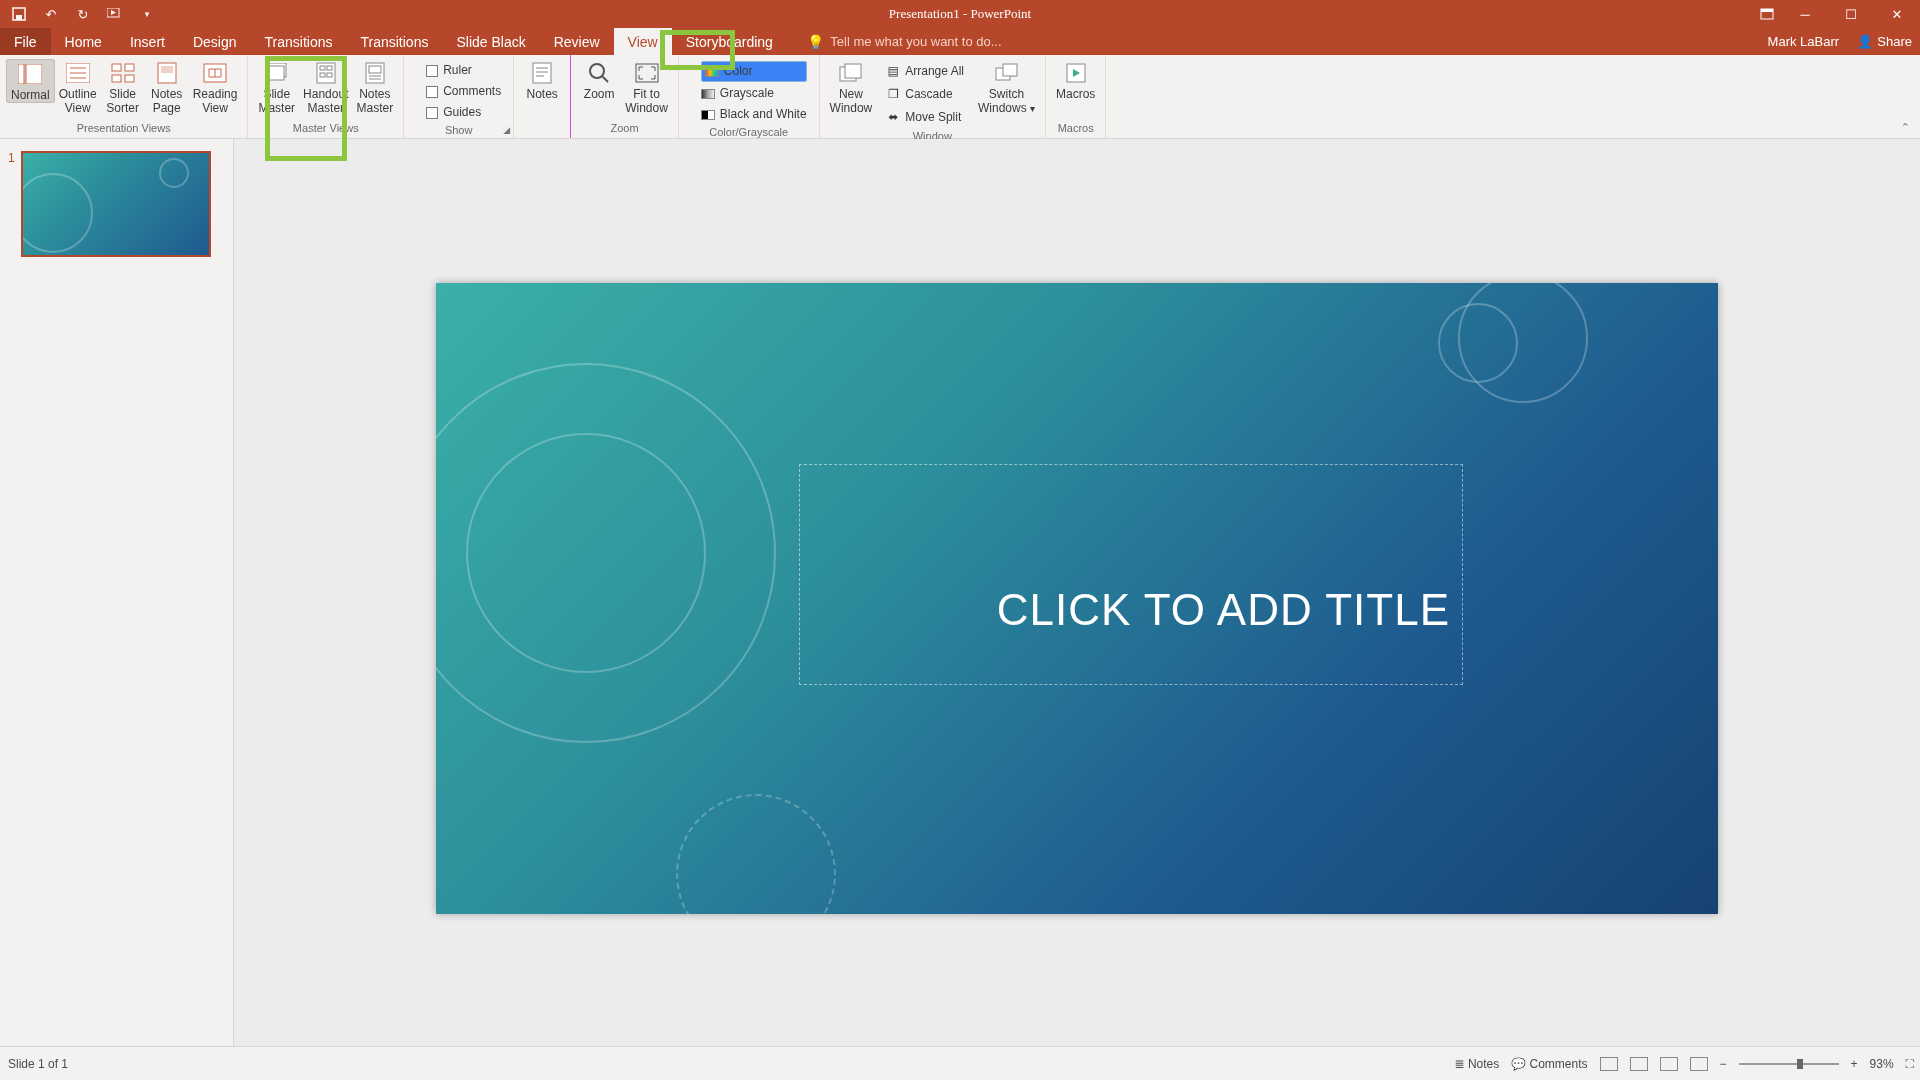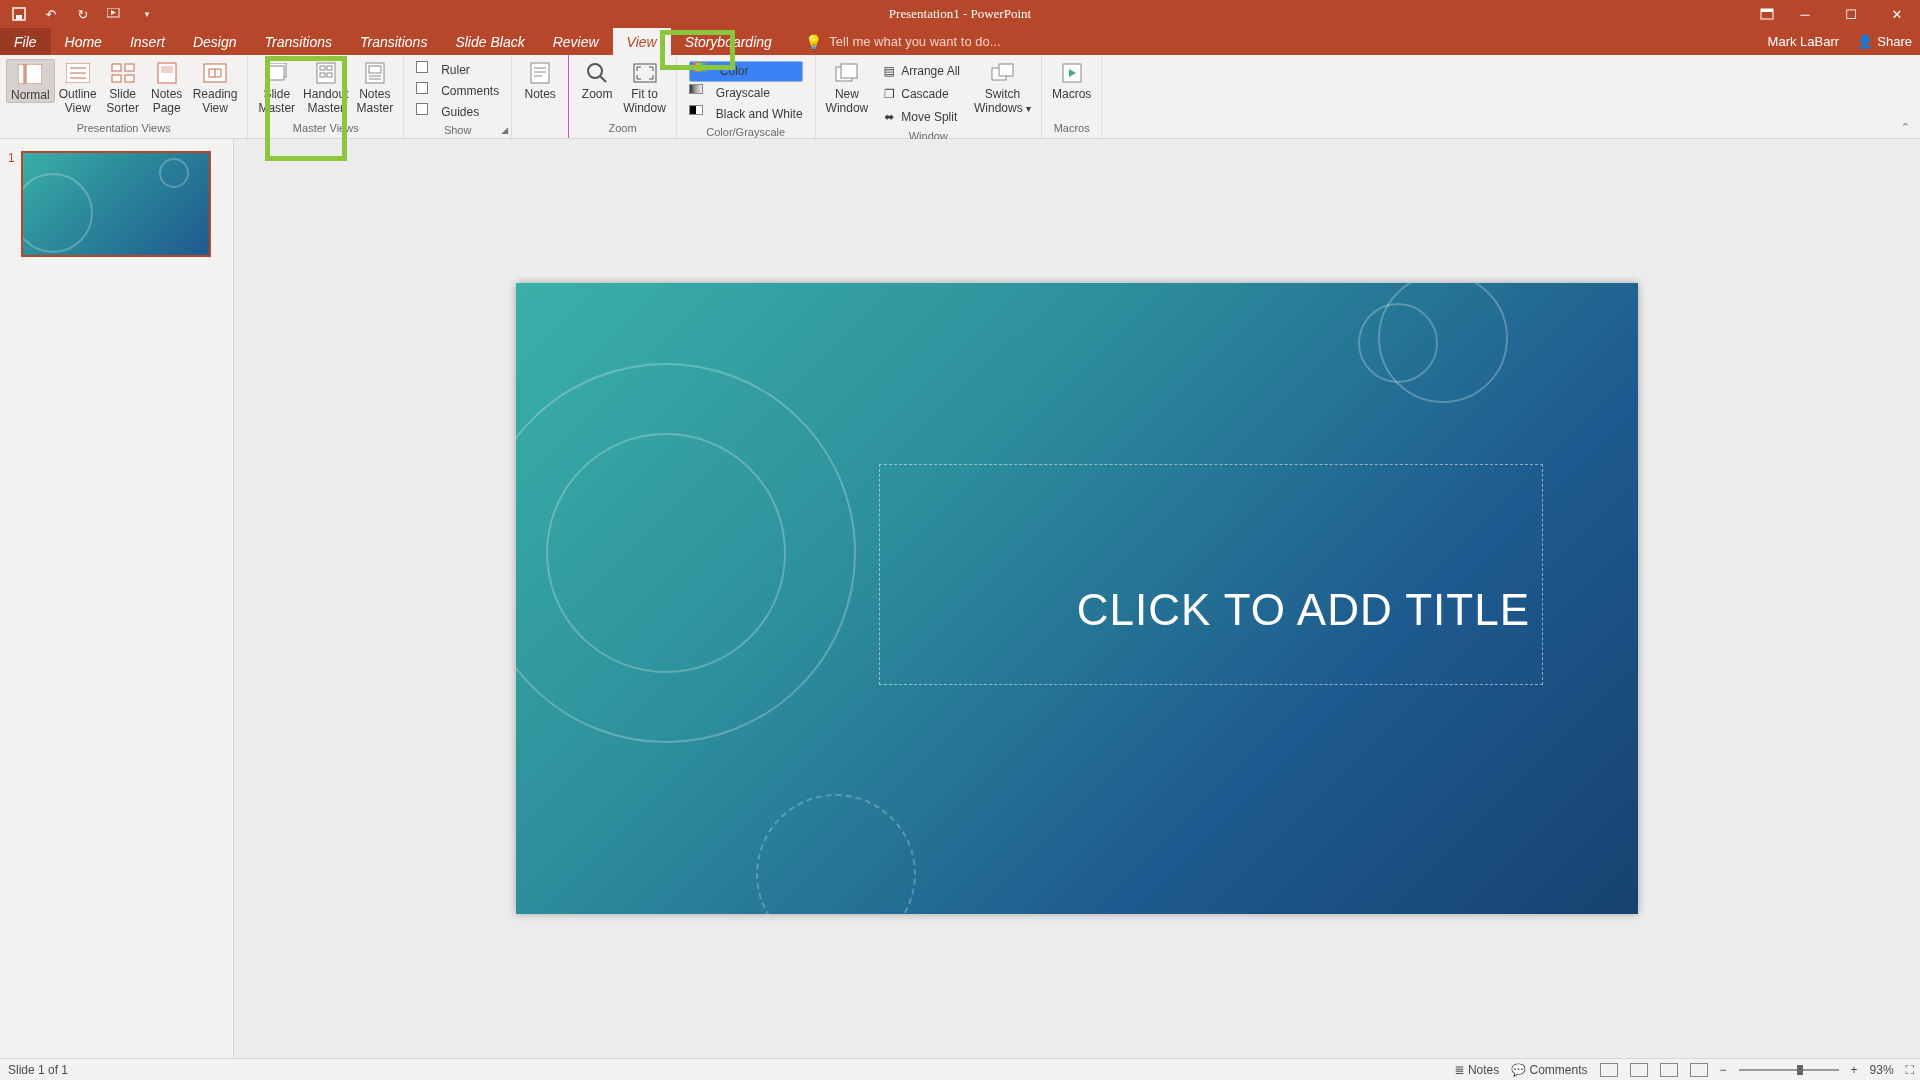--- a/index.html
+++ b/index.html
@@ -9,76 +9,76 @@
 .title-bar { background: #b7472a; height: 28px; display: flex; align-items: center; color: #fff; font-size: 12px; position: relative; }
 .qat { display: flex; align-items: center; gap: 14px; padding-left: 10px; }
 .qat-icon { width: 18px; height: 18px; display: flex; align-items: center; justify-content: center; font-size: 13px; color: #fff; opacity: .95; }
 .title-center { position: absolute; left: 50%; transform: translateX(-50%); font-size: 13px; font-family: Liberation Serif, serif; }
 .win-controls { position: absolute; right: 0; top: 0; display: flex; }
 .win-btn { width: 46px; height: 28px; display: flex; align-items: center; justify-content: center; color: #fff; font-size: 13px; }
 .win-btn.small { width: 30px; }
 
 
 .tabs-row { background: #b7472a; height: 27px; display: flex; align-items: stretch; color: #fff; font-size: 14px; position: relative; }
-.tab { padding: 0 14px; display: flex; align-items: center; cursor: pointer; font-style: italic; }
+.tab { padding: 0 14px; display: flex; align-items: center; cursor: pointer; }
 .tab.file { background: #9a3a22; }
 .tab.active { background: #f3f2f1; color: #b7472a; }
 .tellme { display: flex; align-items: center; gap: 6px; padding-left: 20px; color: #f5d0c6; font-size: 13px; }
 .tellme .bulb { font-size: 14px; }
 .right-tabs { position: absolute; right: 8px; top: 0; height: 100%; display: flex; align-items: center; gap: 18px; font-size: 13px; }
 .share-btn { display: flex; align-items: center; gap: 4px; }
 
 
 .ribbon { background: #f3f2f1; height: 84px; border-bottom: 1px solid #d6d6d6; display: flex; align-items: stretch; position: relative; }
 .group { border-right: 1px solid #e0ddda; padding: 4px 6px 2px 6px; display: flex; flex-direction: column; position: relative; }
 .group-body { flex: 1; display: flex; align-items: flex-start; }
 .group-label { font-size: 11px; color: #6a6a6a; text-align: center; padding-bottom: 2px; }
 .dlg-launcher { position: absolute; right: 3px; bottom: 3px; font-size: 9px; color: #777; }
 
 .big-btn { display: flex; flex-direction: column; align-items: center; justify-content: flex-start; padding: 2px 4px 0 4px; min-width: 44px; text-align: center; font-size: 12px; color: #3b3b3b; line-height: 14px; cursor: pointer; }
 .big-btn .ic { width: 24px; height: 24px; margin-bottom: 2px; display: flex; align-items: center; justify-content: center; }
 .big-btn.selected { background: #d5d2ce; border: 1px solid #c0bdb9; border-radius: 2px; }
 
 .chk-col { display: flex; flex-direction: column; gap: 2px; padding: 2px 6px; font-size: 12px; color: #3b3b3b; }
-.chk-row { display: flex; align-items: flex-start; gap: 13px; line-height: 19px; white-space: nowrap; }
+.chk-row { display: flex; align-items: center; gap: 5px; line-height: 19px; white-space: nowrap; margin-left: 10px; }
 .chk-row .box { width: 12px; height: 12px; border: 1px solid #7a7a7a; background: #fff; }
 .chk-row .swatch { width: 14px; height: 10px; border: 1px solid #888; }
 .chk-row.sel { background: #3b82f6; border: 1px solid #8ab5d8; border-radius: 2px; padding: 0 3px; }
 
 .sm-btn { display: flex; align-items: center; gap: 5px; font-size: 12px; color: #3b3b3b; padding: 1px 4px; line-height: 19px; white-space: nowrap; }
 .sm-ic { width: 14px; height: 12px; display: inline-flex; align-items: center; justify-content: center; }
 
 
 .highlight-view { position: absolute; left: 660px; top: 30px; width: 75px; height: 40px; border: 5px solid #8cc63f; pointer-events: none; z-index: 50; }
 .highlight-slmaster { position: absolute; left: 265px; top: 56px; width: 82px; height: 105px; border: 5px solid #8cc63f; pointer-events: none; z-index: 50; }
 
 
 .workspace { position: absolute; top: 139px; bottom: 22px; left: 0; right: 0; display: flex; background: #ececec; }
 .thumb-pane { width: 234px; background: #f3f2f1; border-right: 1px solid #d6d6d6; padding: 12px 8px; }
 .thumb-wrap { display: flex; gap: 6px; }
 .thumb-num { font-size: 12px; color: #b7472a; }
 .thumb { width: 190px; height: 106px; border: 2px solid #b7472a; background: linear-gradient(135deg, #3ab0a8 0%, #2d8f9c 35%, #1e5a8f 100%); position: relative; overflow: hidden; }
 
 .slide-area { flex: 1; display: flex; align-items: center; justify-content: center; }
-.slide { width: 1122px; height: 631px; background: linear-gradient(135deg, #3ab0a8 0%, #2d8f9c 35%, #1e5a8f 70%, #164270 100%); position: relative; box-shadow: 0 0 8px rgba(0,0,0,.3); overflow: hidden; }
+.slide { width: 1282px; height: 631px; background: linear-gradient(135deg, #3ab0a8 0%, #2d8f9c 35%, #1e5a8f 70%, #164270 100%); position: relative; box-shadow: 0 0 8px rgba(0,0,0,.3); overflow: hidden; }
 .title-ph { position: absolute; left: 363px; top: 181px; width: 664px; height: 221px; border: 1px dashed rgba(255,255,255,.5); color: #fff; }
 .title-ph .title-text { position: absolute; right: 12px; top: 120px; font-size: 44px; font-weight: 300; letter-spacing: 1px; }
 .sub-ph { position: absolute; left: 363px; top: 407px; width: 664px; height: 129px; border: 1px dashed rgba(255,255,255,.5); color: #e8f0f5; }
 .sub-ph .sub-text { position: absolute; right: 12px; top: 8px; font-size: 22px; font-weight: 300; }
 
 
 .circ { position: absolute; border-radius: 50%; border: 2px solid rgba(255,255,255,.25); }
 .c1 { width:380px; height:380px; left:-40px; top:80px; }
 .c2 { width:240px; height:240px; left:30px; top:150px; }
 .c3 { width:130px; height:130px; right:130px; top:-10px; }
 .c4 { width:80px; height:80px; right:200px; top:20px; }
 .c5 { width:160px; height:160px; left:240px; bottom:-40px; border-style:dashed; }
 
 
-.status-bar { position: absolute; bottom: 0; left: 0; right: 0; height: 22px; background: #f3f2f1; border-top: 1px solid #d6d6d6; display: flex; align-items: center; font-size: 12px; color: #4a4a4a; padding: 0 8px; }
+.status-bar { position: absolute; bottom: 0; left: 0; right: 0; height: 34px; background: #f3f2f1; border-top: 1px solid #d6d6d6; display: flex; align-items: center; font-size: 12px; color: #4a4a4a; padding: 0 8px; }
 .status-right { position: absolute; right: 6px; display: flex; align-items: center; gap: 12px; }
 .view-ic { width: 18px; height: 14px; border: 1px solid #888; display: inline-block; }
 .zoom-track { width: 100px; height: 2px; background: #999; position: relative; }
 .zoom-thumb { position: absolute; left: 58px; top: -4px; width: 6px; height: 10px; background: #666; }
 
 
 svg { display: block; }
 </style>
 </head>
 <body>

